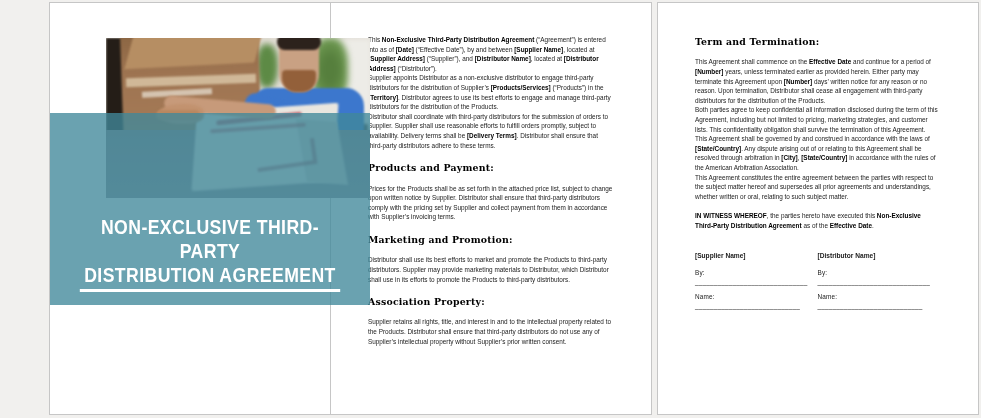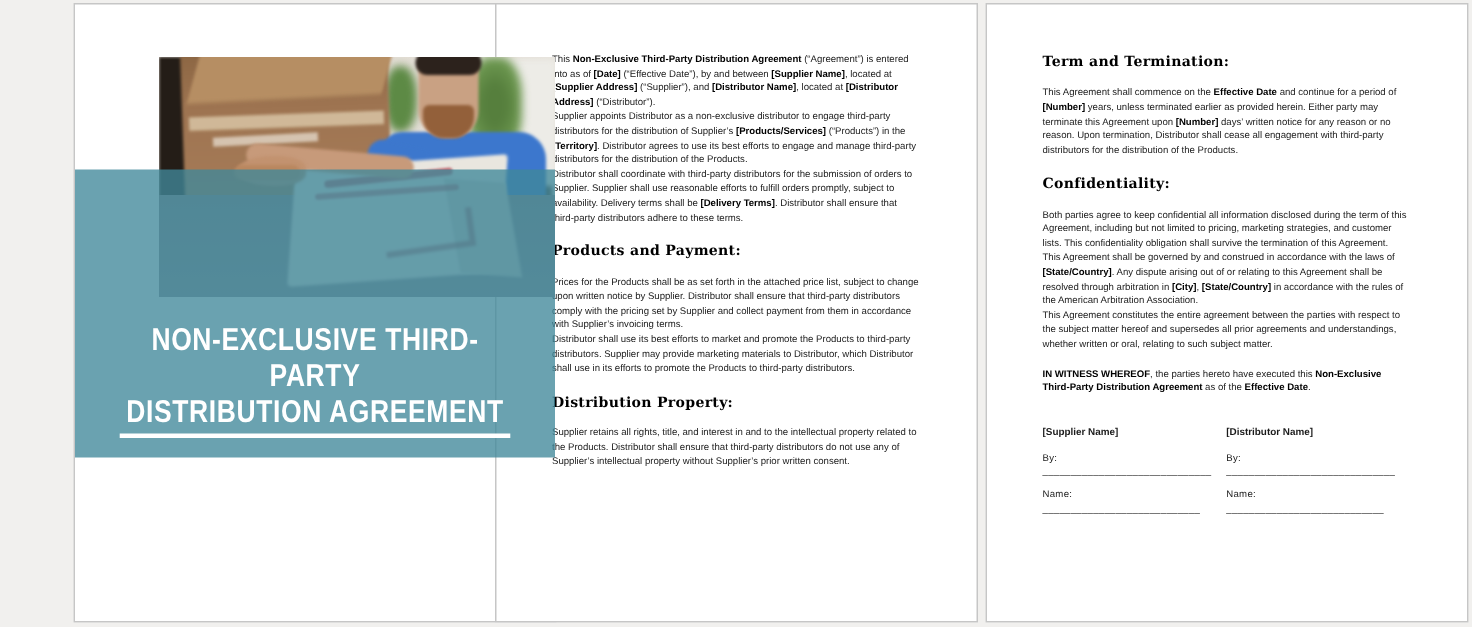--- a/index.html
+++ b/index.html
@@ -117,33 +117,33 @@
     <div class="doc">
       <p><span>This </span><span class="b">Non-Exclusive Third-Party Distribution Agreement</span><span> (“Agreement”) is entered into as of </span><span class="b">[Date]</span><span> (“Effective Date”), by and between </span><span class="b">[Supplier Name]</span><span>, located at </span><span class="b">[Supplier Address]</span><span> (“Supplier”), and </span><span class="b">[Distributor Name]</span><span>, located at </span><span class="b">[Distributor Address]</span><span> (“Distributor”).</span></p>
 
       <p><span>Supplier appoints Distributor as a non-exclusive distributor to engage third-party distributors for the distribution of Supplier’s </span><span class="b">[Products/Services]</span><span> (“Products”) in the </span><span class="b">[Territory]</span><span>. Distributor agrees to use its best efforts to engage and manage third-party distributors for the distribution of the Products.</span></p>
 
       <p><span>Distributor shall coordinate with third-party distributors for the submission of orders to Supplier. Supplier shall use reasonable efforts to fulfill orders promptly, subject to availability. Delivery terms shall be </span><span class="b">[Delivery Terms]</span><span>. Distributor shall ensure that third-party distributors adhere to these terms.</span></p>
 
       <h2>Products and Payment:</h2>
       <p><span>Prices for the Products shall be as set forth in the attached price list, subject to change upon written notice by Supplier. Distributor shall ensure that third-party distributors comply with the pricing set by Supplier and collect payment from them in accordance with Supplier’s invoicing terms.</span></p>
 
+      <h2>Marketing and Promotion:</h2>
       <p><span>Distributor shall use its best efforts to market and promote the Products to third-party distributors. Supplier may provide marketing materials to Distributor, which Distributor shall use in its efforts to promote the Products to third-party distributors.</span></p>
 
-      <h2>Distribution Property:</h2>
+      <h2>Association Property:</h2>
       <p><span>Supplier retains all rights, title, and interest in and to the intellectual property related to the Products. Distributor shall ensure that third-party distributors do not use any of Supplier’s intellectual property without Supplier’s prior written consent.</span></p>
     </div>
   </div>
 
   <div class="page" id="p3">
     <div class="doc">
       <h2 class="first">Term and Termination:</h2>
       <p><span>This Agreement shall commence on the </span><span class="b">Effective Date</span><span> and continue for a period of </span><span class="b">[Number]</span><span> years, unless terminated earlier as provided herein. Either party may terminate this Agreement upon </span><span class="b">[Number]</span><span> days’ written notice for any reason or no reason. Upon termination, Distributor shall cease all engagement with third-party distributors for the distribution of the Products.</span></p>
 
-      <h2>Confidentiality:</h2>
       <p><span>Both parties agree to keep confidential all information disclosed during the term of this Agreement, including but not limited to pricing, marketing strategies, and customer lists. This confidentiality obligation shall survive the termination of this Agreement.</span></p>
 
       <p><span>This Agreement shall be governed by and construed in accordance with the laws of </span><span class="b">[State/Country]</span><span>. Any dispute arising out of or relating to this Agreement shall be resolved through arbitration in </span><span class="b">[City]</span><span>, </span><span class="b">[State/Country]</span><span> in accordance with the rules of the American Arbitration Association.</span></p>
 
       <p><span>This Agreement constitutes the entire agreement between the parties with respect to the subject matter hereof and supersedes all prior agreements and understandings, whether written or oral, relating to such subject matter.</span></p>
 
       <p class="witness"><span class="b">IN WITNESS WHEREOF</span><span>, the parties hereto have executed this </span><span class="b">Non-Exclusive Third-Party Distribution Agreement</span><span> as of the </span><span class="b">Effective Date</span><span>.</span></p>
 
       <div class="sig-block">
         <div class="sig-col">

